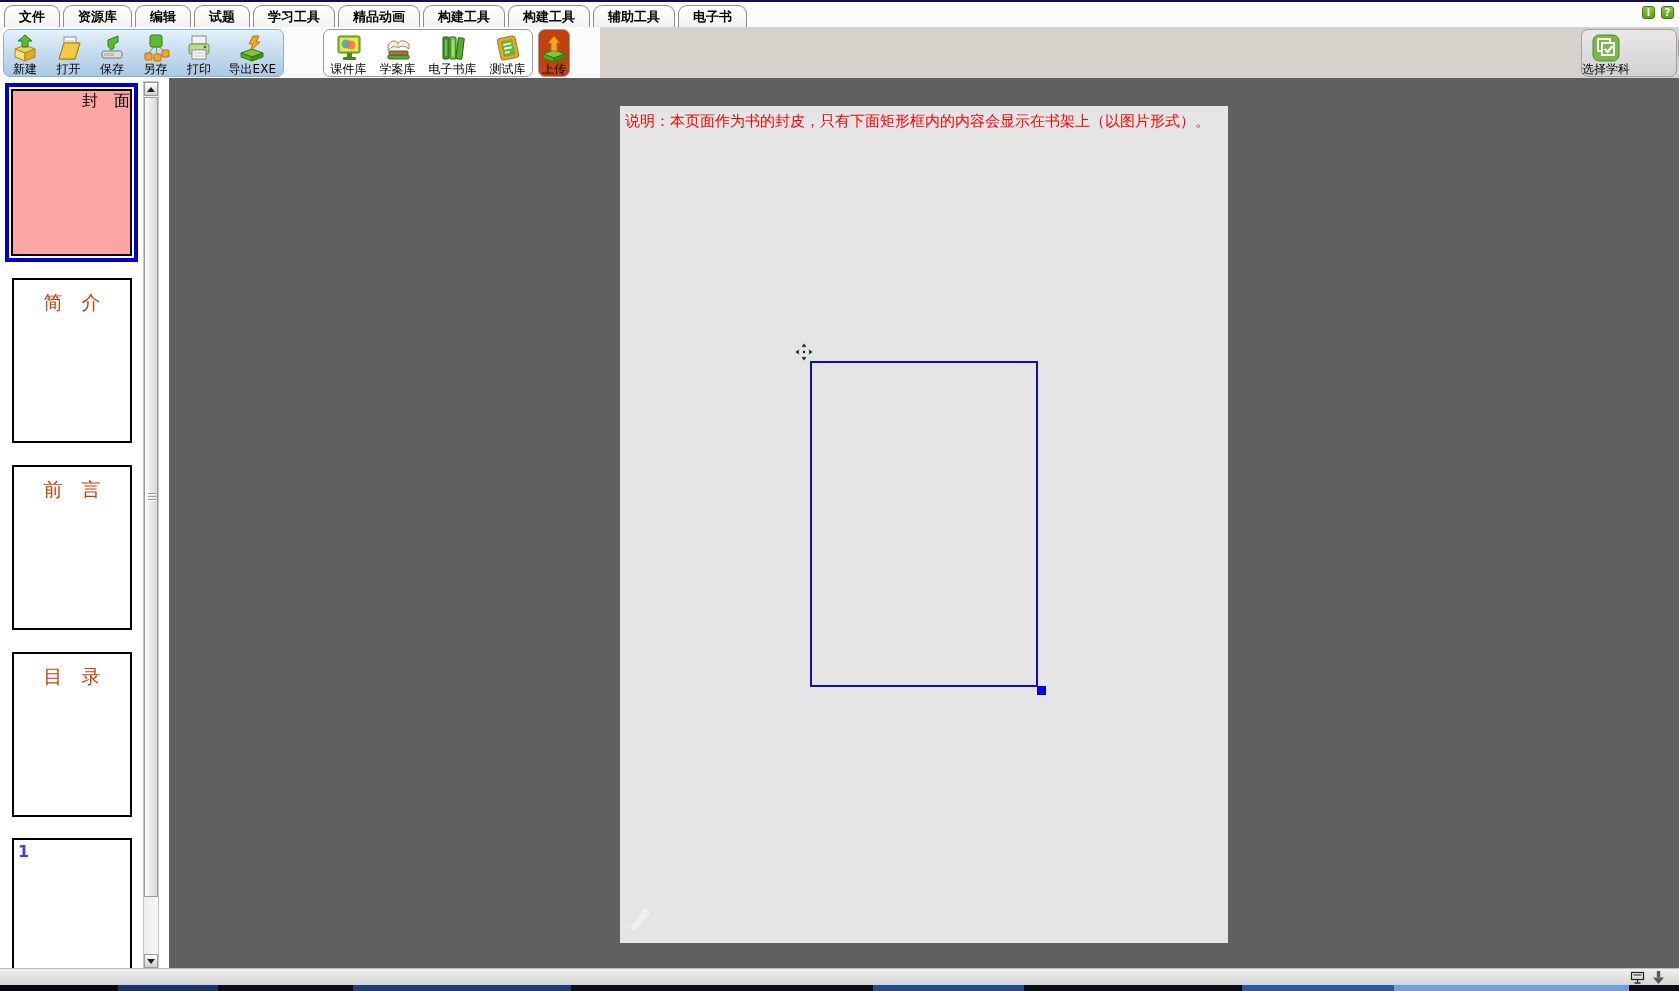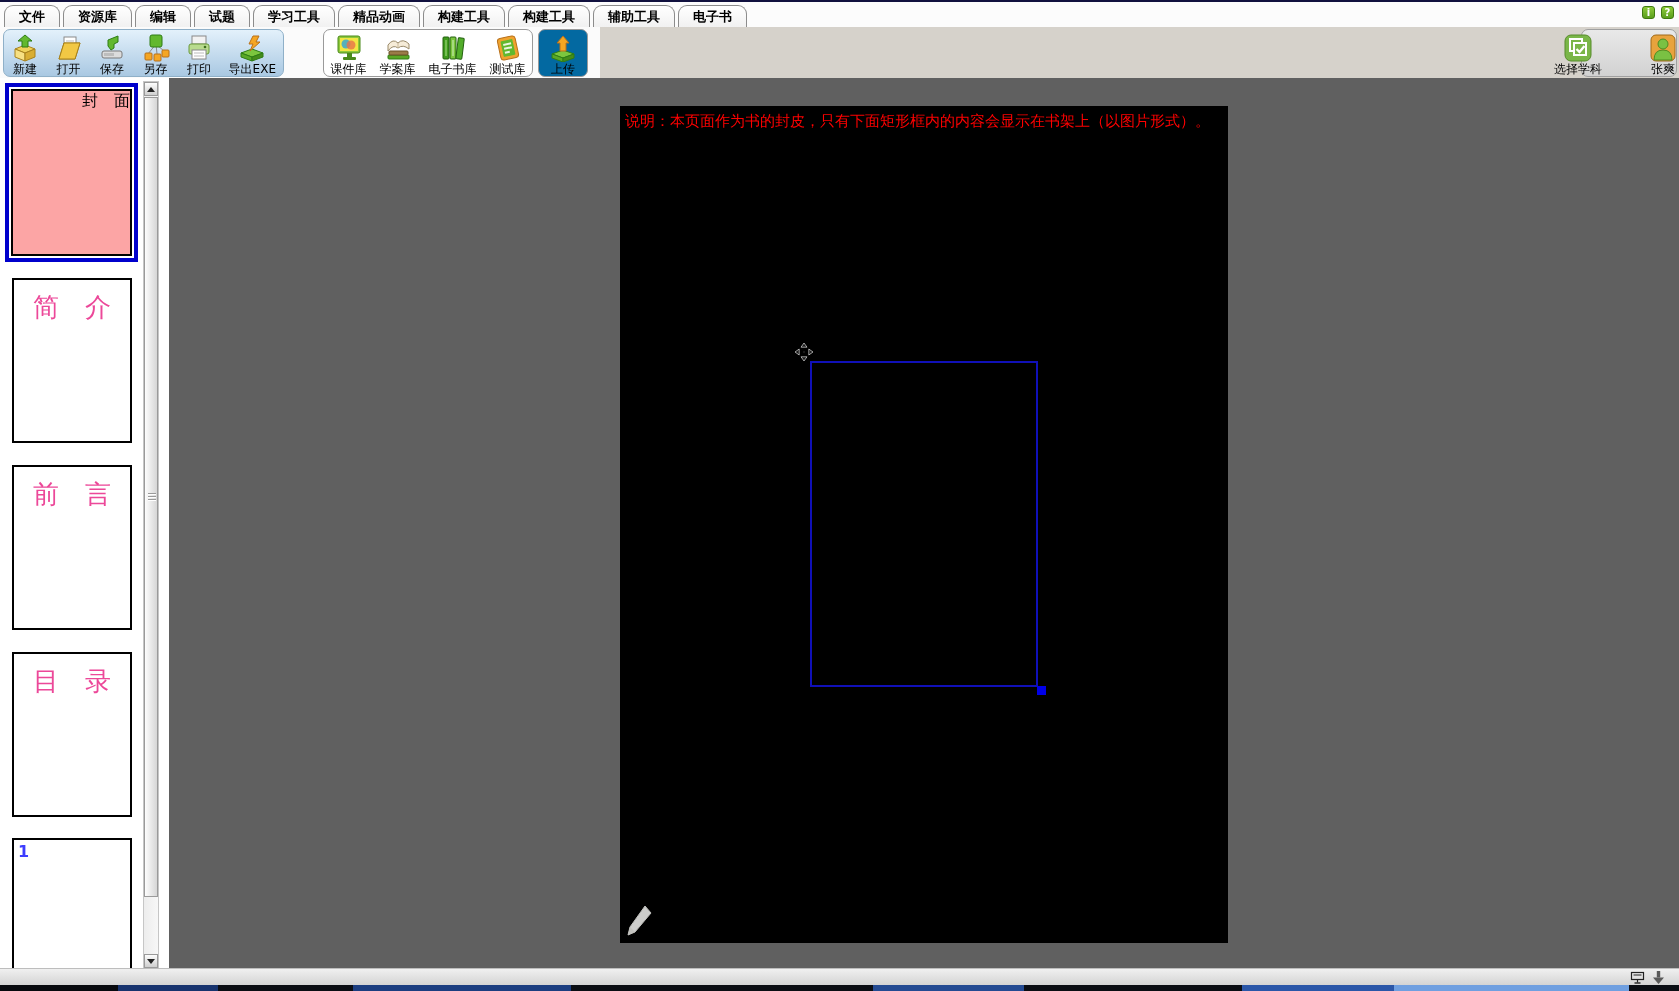--- a/index.html
+++ b/index.html
@@ -21,35 +21,35 @@
     border:1px solid #3f7a10; color:#fff; font-size:10px; font-weight:bold;
     display:flex; align-items:center; justify-content:center; line-height:1; }
 
   
   .toolbar { position:absolute; left:0; top:27px; width:100%; height:51px; background:#d6d2cb; }
   .toolbar .whitezone { position:absolute; left:0; top:0; width:600px; height:51px; background:#fbfbfb; }
   .tgroup { position:absolute; top:2px; height:48px; border-radius:7px; display:flex; align-items:center; }
   .g1 { left:3px;  width:281px; background:linear-gradient(#e3f1fb,#a9c8e2); border:1px solid #8fb0c8;
         justify-content:space-between; padding:0 7px; }
   .g2 { left:323px; width:210px; background:#fff; border:1px solid #9a9a9a; justify-content:space-around; }
-  .g3 { left:538px; width:50px;  background:#0369a1; border:1px solid #9a9a9a; justify-content:center; }
+  .g3 { left:538px; width:32px;  background:#c2410c; border:1px solid #9a9a9a; justify-content:center; }
   .gr { right:2px; width:96px; background:linear-gradient(#e9e9e9,#d2d2d2); border:1px solid #a0a0a0;
-        justify-content:flex-end;gap:24px; }
+        justify-content:space-between;gap:24px; }
   .gr .vsep { width:1px; height:44px; background:#aaa; }
   .btn { display:flex; flex-direction:column; align-items:center; justify-content:flex-end;
     height:46px; font-size:12px; color:#000; cursor:default; }
   .btn svg { display:block; }
   .btn .lbl { line-height:14px; white-space:nowrap; }
 
   
   .content { position:absolute; left:0; top:78px; width:100%; height:890px; }
   .sidebar { position:absolute; left:0; top:0; width:169px; height:890px; background:#fff; overflow:hidden; }
   .thumb { position:absolute; left:12px; width:120px; height:165px; background:#fff;
     border:2px solid #000; text-align:center; }
-  .thumb .tlabel { margin-top:10px; font-size:26px; color:#ec4899; }
+  .thumb .tlabel { margin-top:10px; font-size:19px; color:#c2410c; }
   .thumb-sel-wrap { position:absolute; left:5px; top:5px; width:133px; height:179px;
     border:4px solid #0000cc; background:#fff; padding:2px; }
   .thumb-sel-inner { width:100%; height:100%; border:2px solid #000; background:#fca5a5; text-align:right; }
   .thumb .corner1 { position:absolute; left:4px; top:2px; font-size:16px; font-weight:bold; color:#3d3dff; }
 
   
   .vscroll { position:absolute; left:143px; top:3px; width:16px; height:887px;
     background:linear-gradient(90deg,#ededed,#f7f7f7); border:1px solid #c6c6c6; }
   .sbtn { position:absolute; left:0; width:14px; height:14px;
     background:linear-gradient(#fdfdfd,#cfcfcf); border:1px solid #9a9a9a;
@@ -60,21 +60,21 @@
     border-bottom:5px solid #222; }
   .tri-dn { width:0; height:0; border-left:4px solid transparent; border-right:4px solid transparent;
     border-top:5px solid #222; }
   .sthumb { position:absolute; left:0; top:15px; width:14px; height:800px;
     background:linear-gradient(90deg,#fdfdfd,#d6d6d6); border:1px solid #9a9a9a; }
   .sgrip { position:absolute; left:3px; top:50%; margin-top:-4px; width:8px; height:8px;
     background:repeating-linear-gradient(#9a9a9a 0 1px,#fff 1px 2px,transparent 2px 3px); }
 
   
   .canvas { position:absolute; left:169px; top:0; width:1510px; height:890px; background:#606060; overflow:hidden; }
-  .page { position:absolute; left:451px; top:28px; width:608px; height:837px; background:#000000; }
+  .page { position:absolute; left:451px; top:28px; width:608px; height:837px; background:#e5e5e5; }
   .note { position:absolute; left:5px; top:6px; font-size:15px; color:#ff0000; white-space:nowrap; }
   .selrect { position:absolute; left:190px; top:255px; width:228px; height:326px;
     border:2px solid #1010b8; background:transparent; }
   .handle { position:absolute; left:417px; top:580px; width:9px; height:9px; background:#0000e8; }
   .movecursor { position:absolute; left:175px; top:237px; }
   .pencil { position:absolute; left:6px; top:798px; opacity:0.85; }
 
   
   .statusbar { position:absolute; left:0; top:968px; width:100%; height:17px;
     background:linear-gradient(#f0f0f0,#d4d4d4); border-top:1px solid #bdbdbd; }

